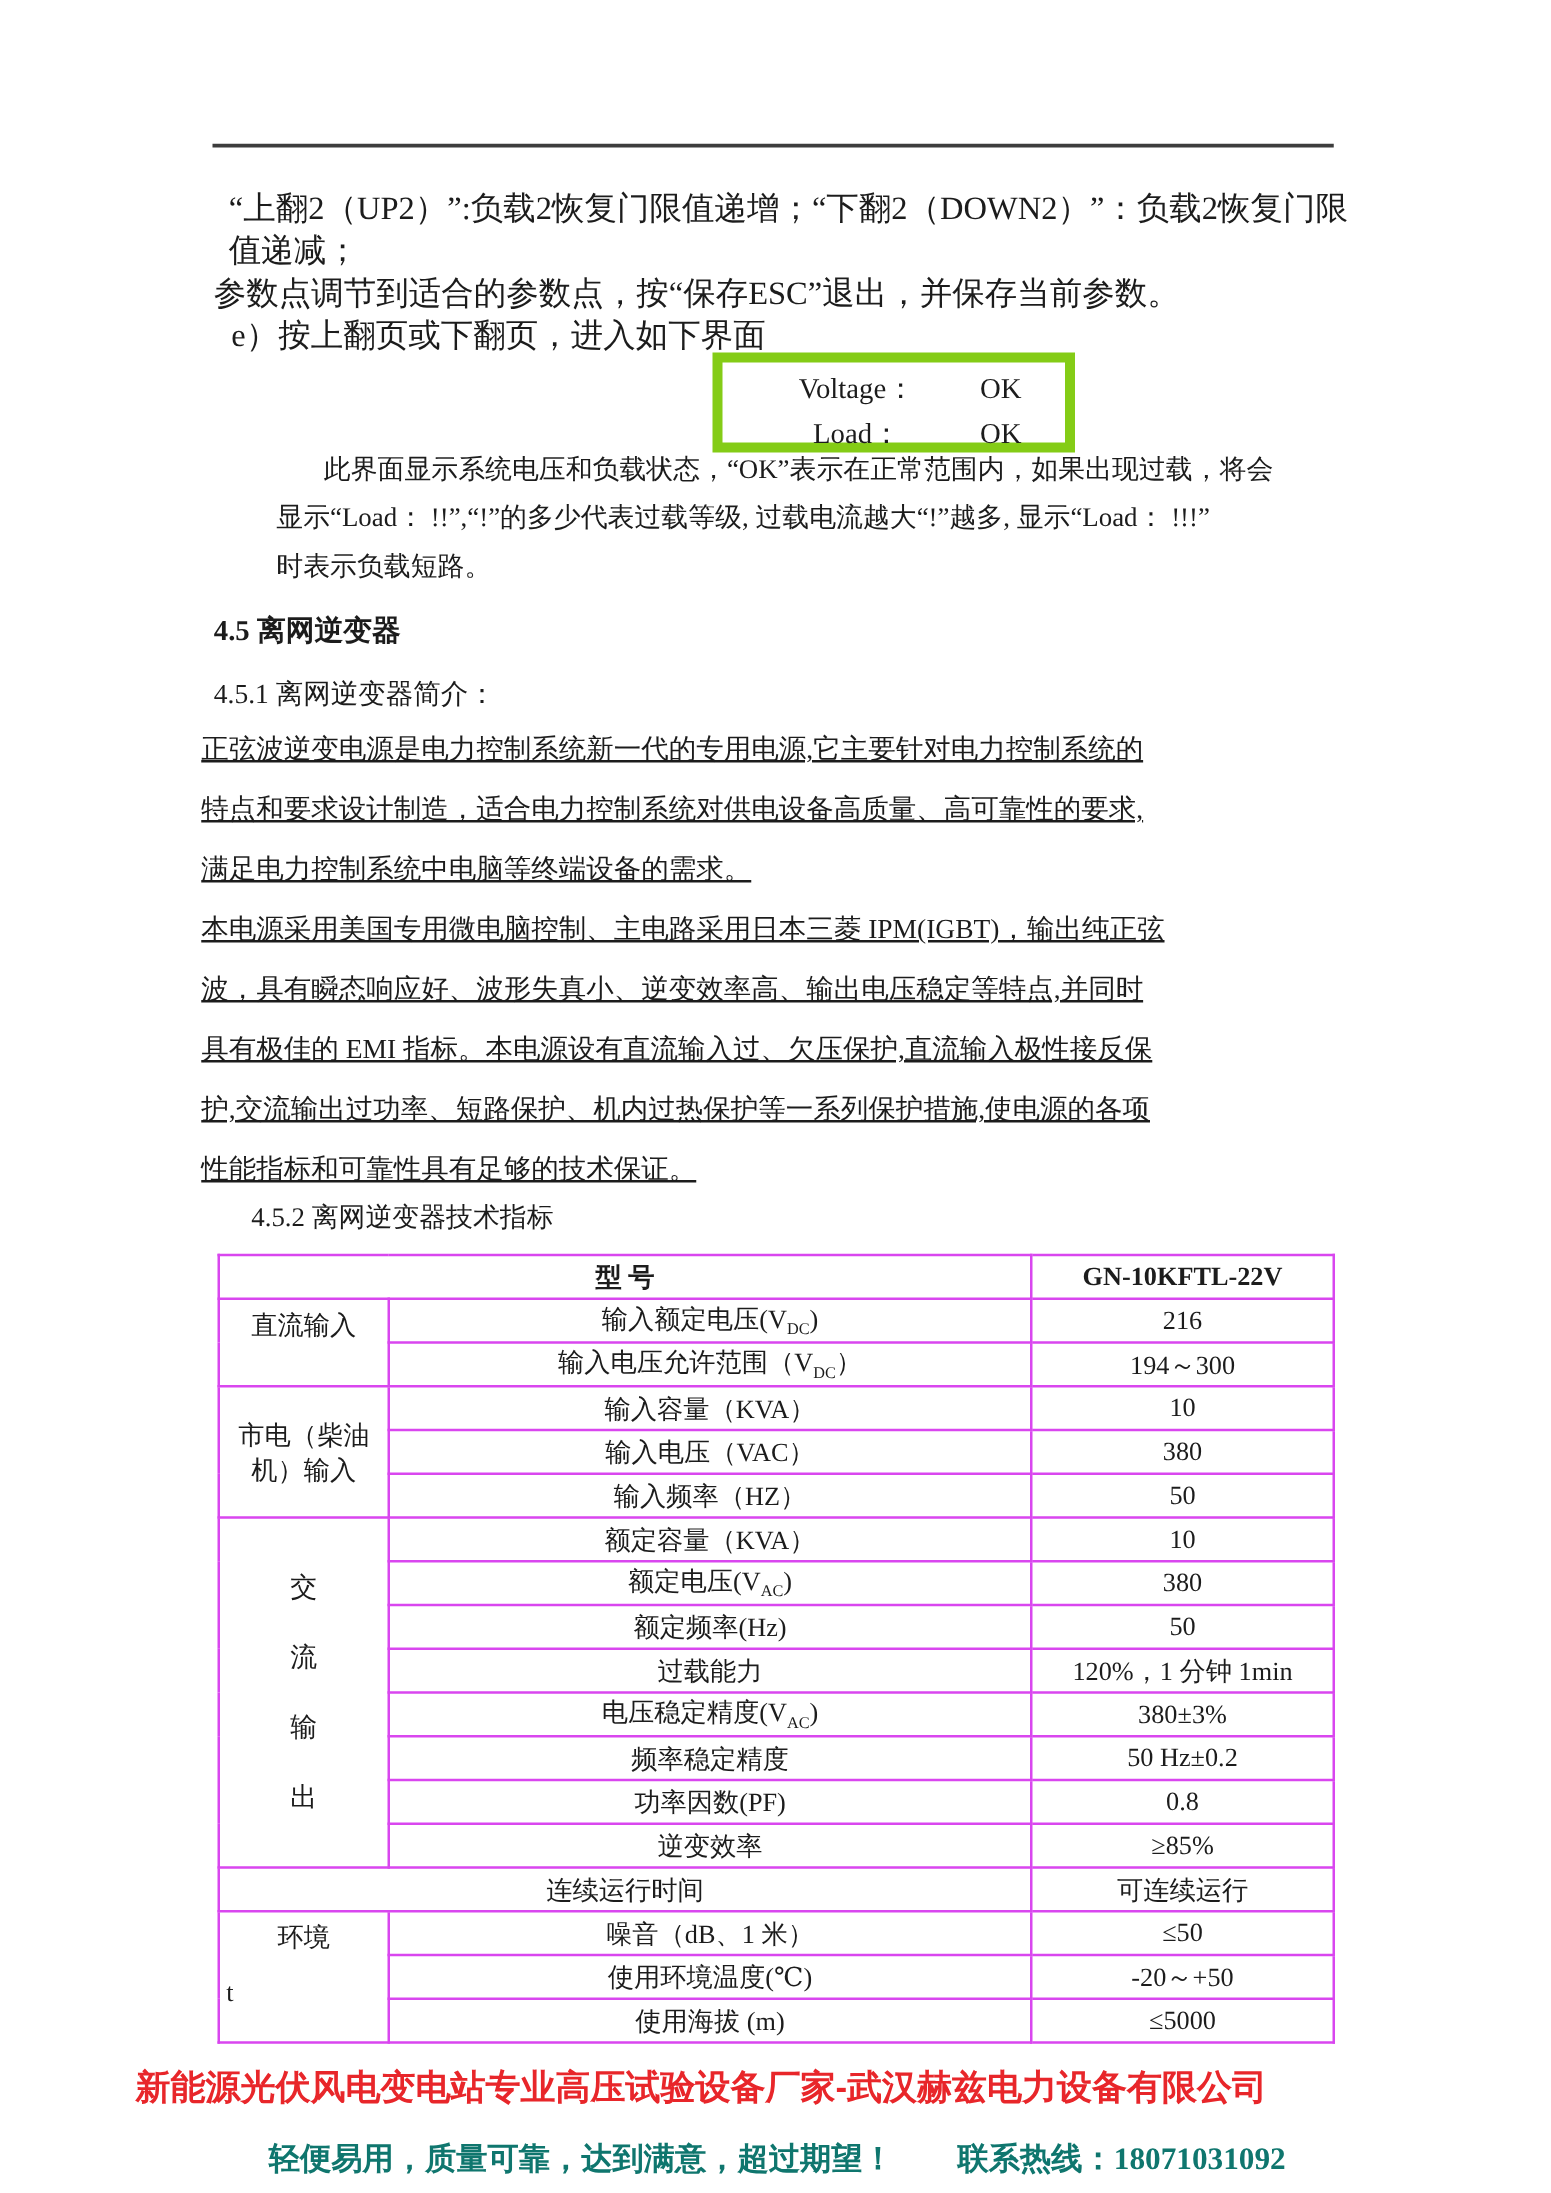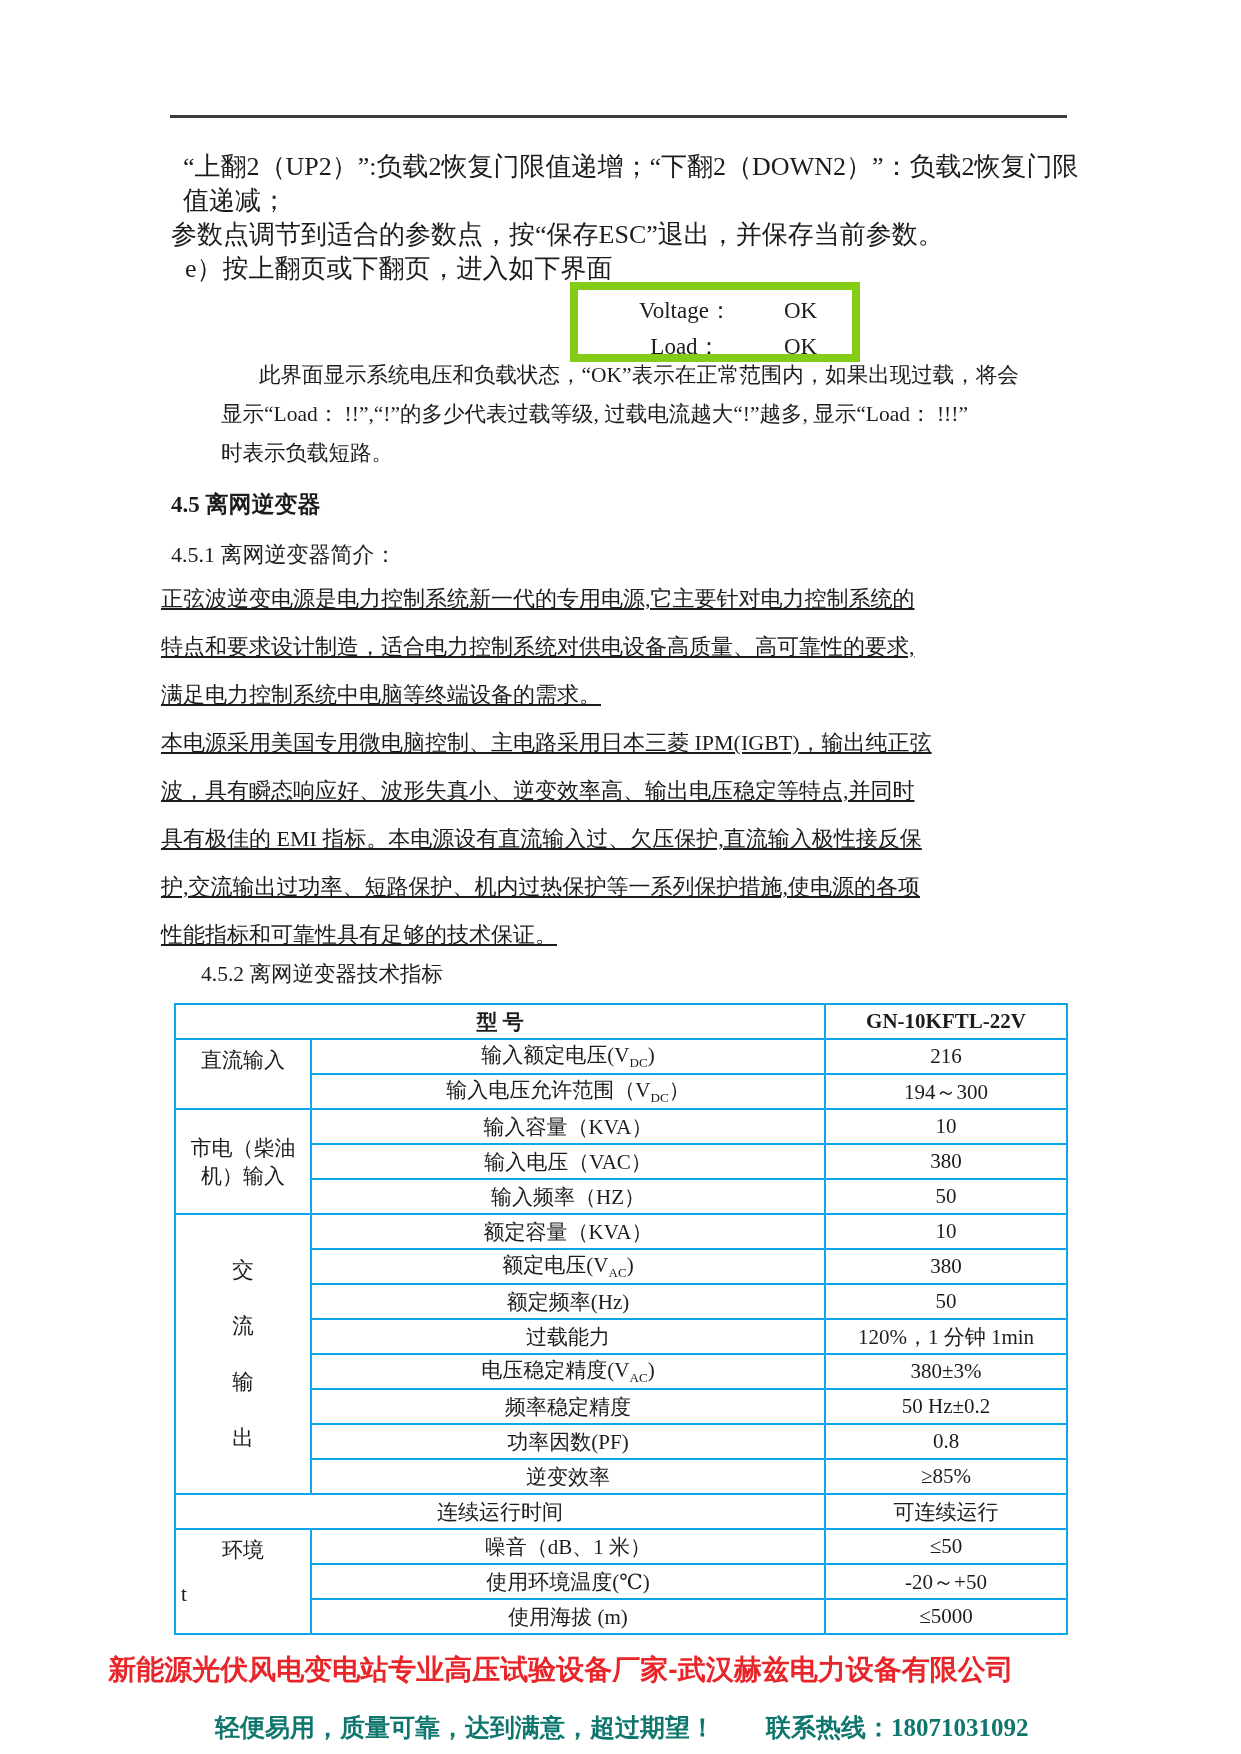--- a/index.html
+++ b/index.html
@@ -21,21 +21,21 @@
 
   .para2{position:absolute;left:221px;top:356px;width:858px;font-size:21.5px;line-height:39px;}
   .para2 .l1{padding-left:38px;}
 
   .h45{position:absolute;left:171px;top:489px;font-size:23px;font-weight:bold;margin:0;}
   .h451{position:absolute;left:171px;top:540px;font-size:22px;}
   .intro{position:absolute;left:161px;top:575px;width:908px;font-size:22px;line-height:48px;white-space:nowrap;text-decoration:underline;}
   .h452{position:absolute;left:171px;top:959px;font-size:21.5px;margin-left:30px;}
 
   table.spec{position:absolute;left:174px;top:1003px;width:892px;border-collapse:collapse;table-layout:fixed;}
-  table.spec td{border:2px solid #0ea5e9;text-align:center;vertical-align:middle;padding:0 4px;height:33px;font-size:21px;color:#1c1c1c;overflow:hidden;}
+  table.spec td{border:2px solid #d946ef;text-align:center;vertical-align:middle;padding:0 4px;height:33px;font-size:21px;color:#1c1c1c;overflow:hidden;}
   td.c-head{font-weight:bold;height:28px;font-size:21.5px;}
   td.red-val{color:#9e2b28;}
   td.c-group{position:relative;font-size:21.5px;}
   td.c-group.top{vertical-align:top;padding-top:6px;border-radius:12px;}
   td.c-group.vgroup div{line-height:56px;font-size:21.5px;}
   .corner{position:absolute;left:5px;bottom:26px;font-size:21px;font-weight:normal;}
   sub{font-size:0.62em;}
 
   .footer-line1{position:absolute;left:0;top:1653px;width:1122px;text-align:center;
     font-family:"Liberation Sans","DejaVu Sans",sans-serif;font-weight:bold;font-size:28px;color:#e8262a;line-height:34px;}

